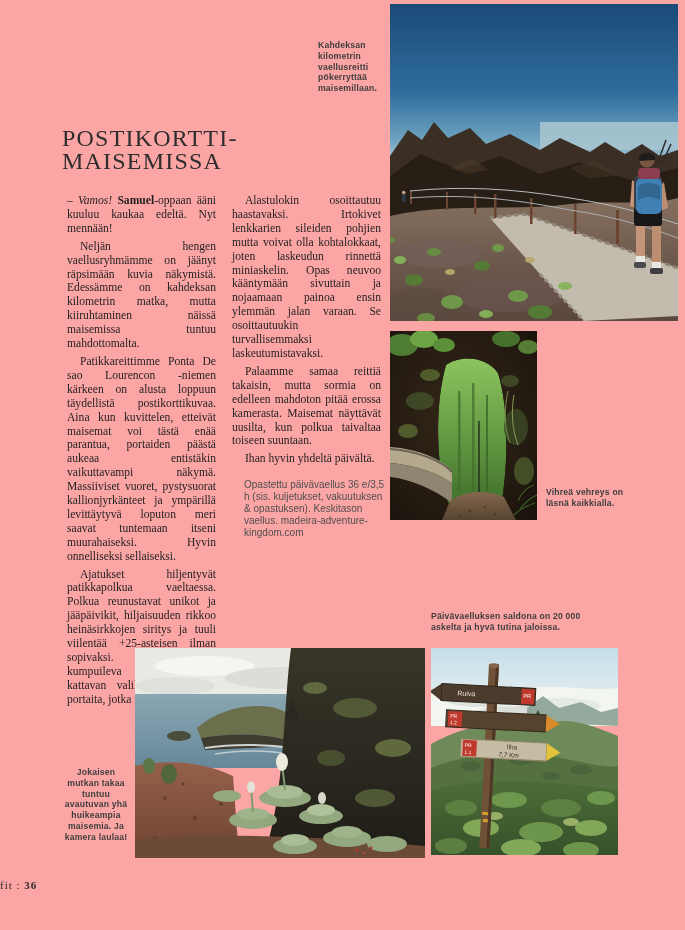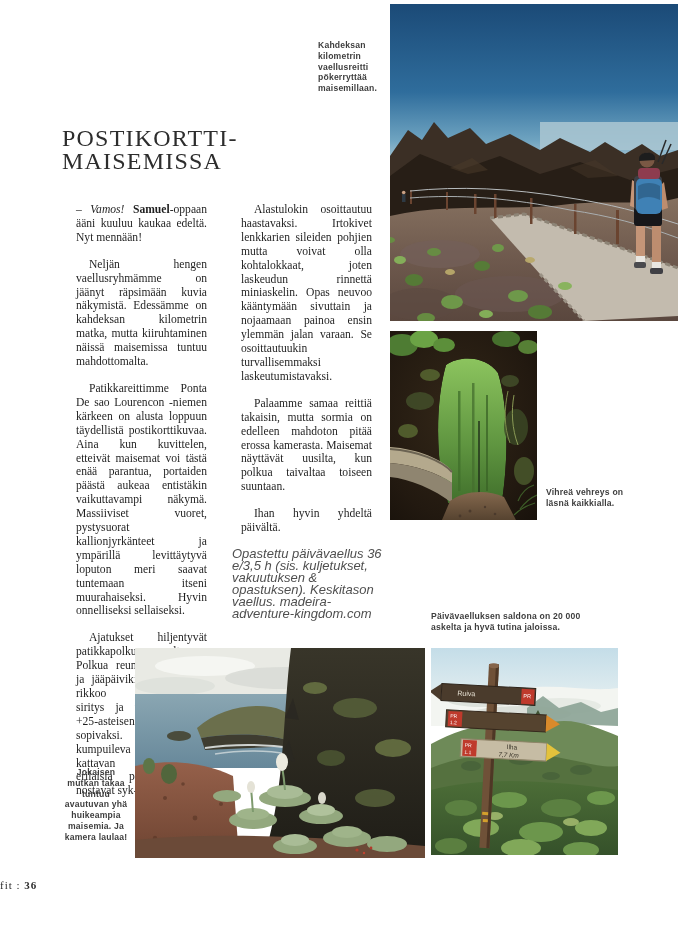--- a/index.html
+++ b/index.html
@@ -1,43 +1,43 @@
 <!DOCTYPE html>
 <html lang="fi"><head>
 <meta charset="utf-8">
 <style>
   html,body{margin:0;padding:0;background:#e8e8e8;}
   .page{
     position:relative;width:685px;height:930px;margin:0 auto;
-    background:#ffffff;overflow:hidden;
+    background:#fca5a5;overflow:hidden;
     font-family:"Liberation Serif", serif;color:#1f1f1f;
   }
   
   .title{
     position:absolute;left:62px;top:111px;width:220px;
     font-family:"Liberation Serif", serif;font-weight:400;
     font-size:24px;line-height:22.5px;letter-spacing:1.2px;color:#2d2d2d;
   }
   .title div{white-space:nowrap;}
   
   .col{
     position:absolute;top:190px;width:157px;
     font-size:11.6px;line-height:13.9px;text-align:justify;
     hyphens:auto;-webkit-hyphens:auto;
   }
   .col1{left:63px;}
   .col2{left:228px;}
-  .body-para{margin:13px;}
+  .body-para{margin:4px;}
   .body-para.indent{text-indent:13px;}
   .seg-italic{font-style:italic;}
   .seg-bold{font-weight:bold;}
   .info-note{
-    margin:13px 0 0 4px;
-    font-family:"Liberation Sans", sans-serif;font-style:italic;
-    font-size:13px;line-height:12px;color:#4f4f4f;text-align:left;
+    margin:13px 0 0 16px;
+    font-family:"Liberation Sans", sans-serif;
+    font-size:10px;line-height:12px;color:#4f4f4f;text-align:left;
   }
   
   .caption{
     position:absolute;
     font-family:"Liberation Sans", sans-serif;font-weight:bold;
     font-size:8.6px;line-height:10.8px;color:#3e3e3e;letter-spacing:.2px;
   }
   .caption-top{left:318px;top:40px;width:68px;}
   .caption-tunnel{left:546px;top:487px;width:78px;}
   .caption-steps{left:431px;top:611px;width:172px;}

